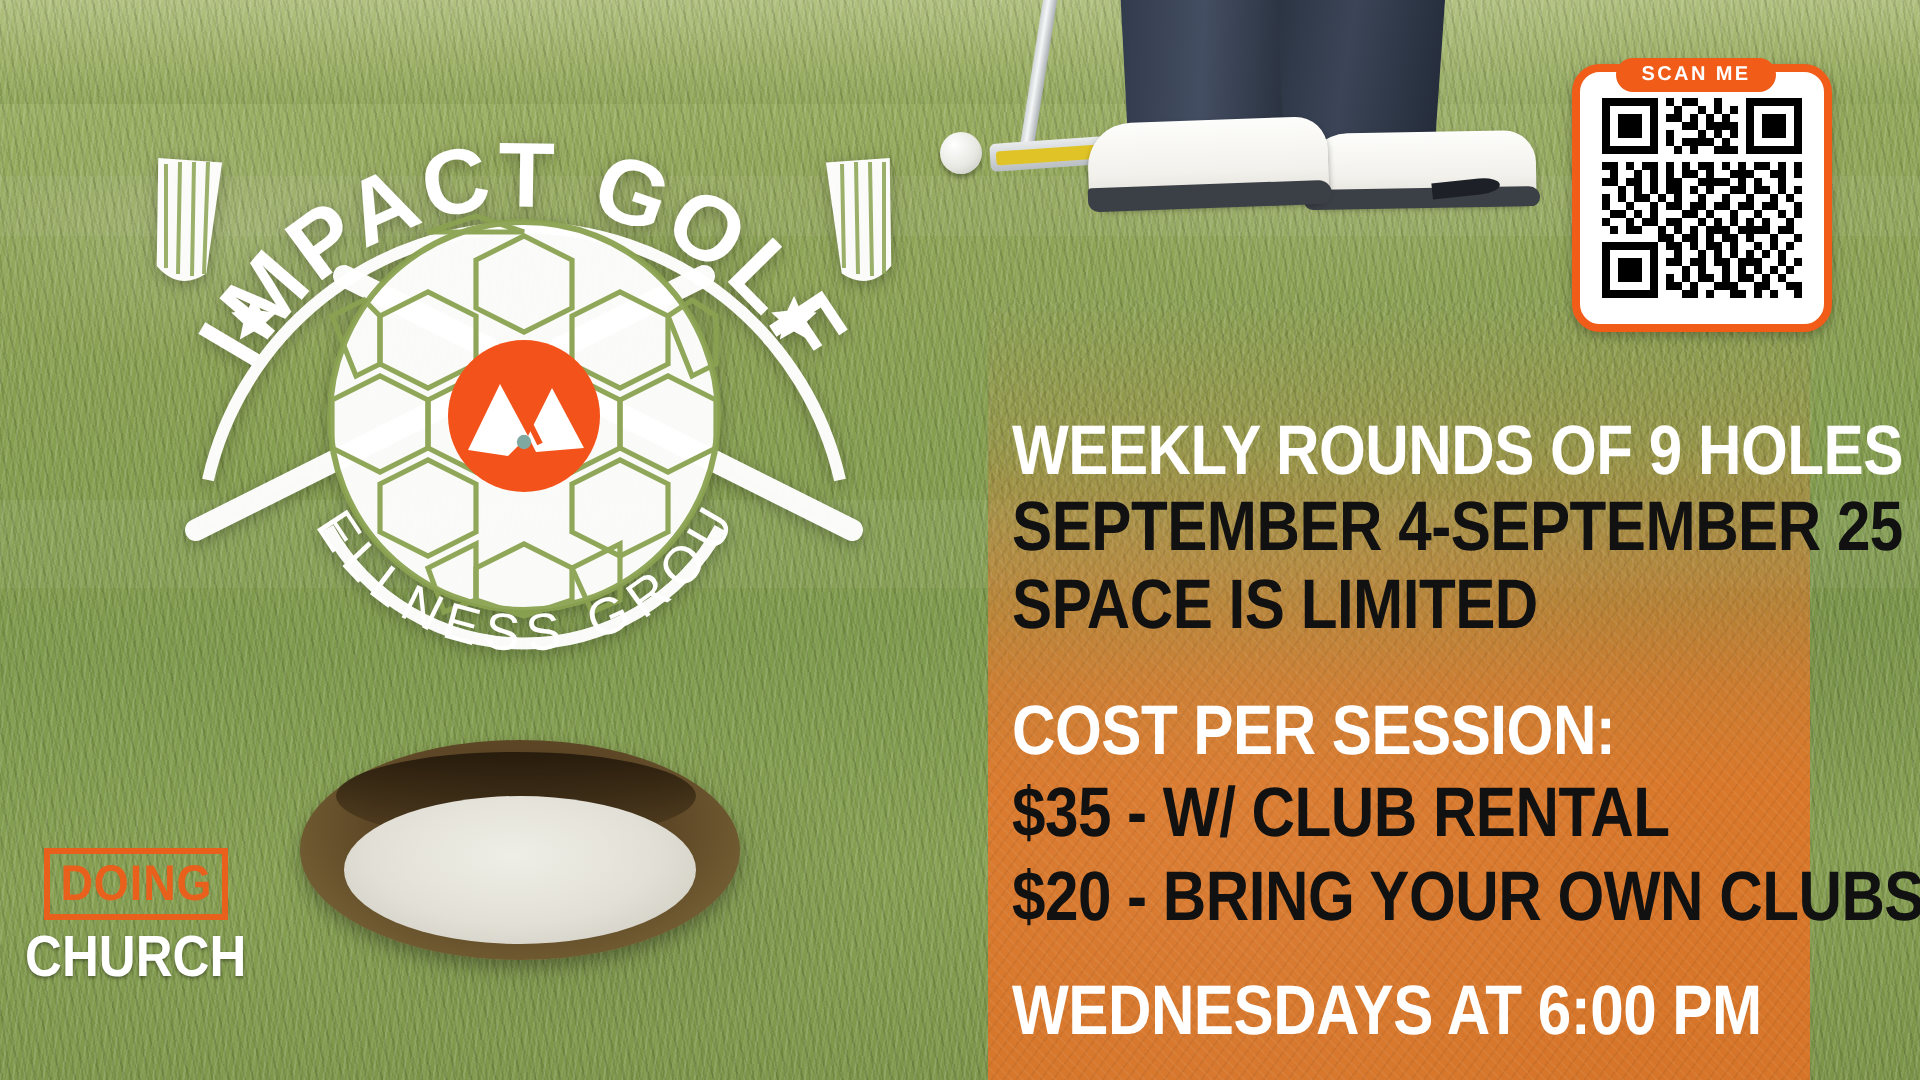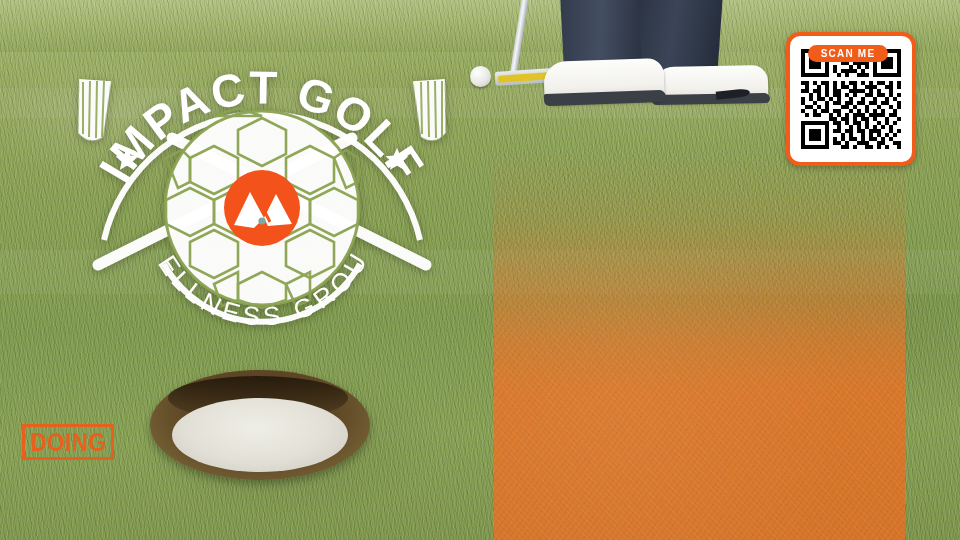--- a/index.html
+++ b/index.html
@@ -154,21 +154,21 @@
   
   .qr-card{
     position:absolute;left:786px;top:32px;width:122px;height:126px;
     border:4px solid #f25c19;border-radius:14px;
     background:#ffffff;
     box-shadow:0 2px 6px rgba(0,0,0,.28);
     display:flex;align-items:center;justify-content:center;
   }
   .qr-grid{width:100px;height:100px;display:block;}
   .scan-pill{
-    position:absolute;left:808px;top:45px;width:80px;height:17px;
+    position:absolute;left:808px;top:29px;width:80px;height:17px;
     background:#f25c19;border-radius:9px;
     display:flex;align-items:center;justify-content:center;
     z-index:4;
     text-align:right;
   }
   .scan-pill span{
     color:#fff;font-size:10px;font-weight:700;letter-spacing:1.2px;
     font-family:"Liberation Sans",sans-serif;
   }
 
@@ -313,20 +313,29 @@
         <path d="M75,130 l3.4,7.4 8,.9 -6,5.4 1.7,8 -7.1,-4 -7.1,4 1.7,-8 -6,-5.4 8,-.9 z"></path>
         <path d="M345,130 l3.4,7.4 8,.9 -6,5.4 1.7,8 -7.1,-4 -7.1,4 1.7,-8 -6,-5.4 8,-.9 z"></path>
       </g>
     </svg>
   </div>
 
   <div class="orange-panel">
     <div class="orange-tex"></div>
   </div>
 
+  <div class="panel-text">
+    <div class="hl hl-white l-headline">WEEKLY ROUNDS OF 9 HOLES</div>
+    <div class="hl hl-dark  l-dates">SEPTEMBER 4-SEPTEMBER 25</div>
+    <div class="hl hl-dark  l-space">SPACE IS LIMITED</div>
+    <div class="hl hl-white l-cost">COST PER SESSION:</div>
+    <div class="hl hl-dark  l-p35">$35 -  W/ CLUB RENTAL</div>
+    <div class="hl hl-dark  l-p20">$20 -  BRING YOUR OWN CLUBS</div>
+    <div class="hl hl-white l-when">WEDNESDAYS AT 6:00 PM</div>
+  </div>
 
   <div class="qr-card">
     <svg class="qr-grid" viewBox="0 0 25 25" shape-rendering="crispEdges">
       <rect width="25" height="25" fill="#ffffff"></rect>
       <g fill="#000000">
         <path d="M0,0h7v7h-7z M1,1h5v5h-5z" fill-rule="evenodd"></path>
           <rect x="2" y="2" width="3" height="3"></rect>
         <path d="M18,0h7v7h-7z M19,1h5v5h-5z" fill-rule="evenodd"></path>
           <rect x="20" y="2" width="3" height="3"></rect>
         <path d="M0,18h7v7h-7z M1,19h5v5h-5z" fill-rule="evenodd"></path>
@@ -489,15 +498,18 @@
     </svg>
   </div>
   <div class="scan-pill">
     <span>SCAN ME</span>
   </div>
 
   <div class="church">
     <div class="ch-doing">
       <span>DOING</span>
     </div>
+    <div class="ch-church">
+      <span>CHURCH</span>
+    </div>
   </div>
 
 </div>
 
 </body></html>

